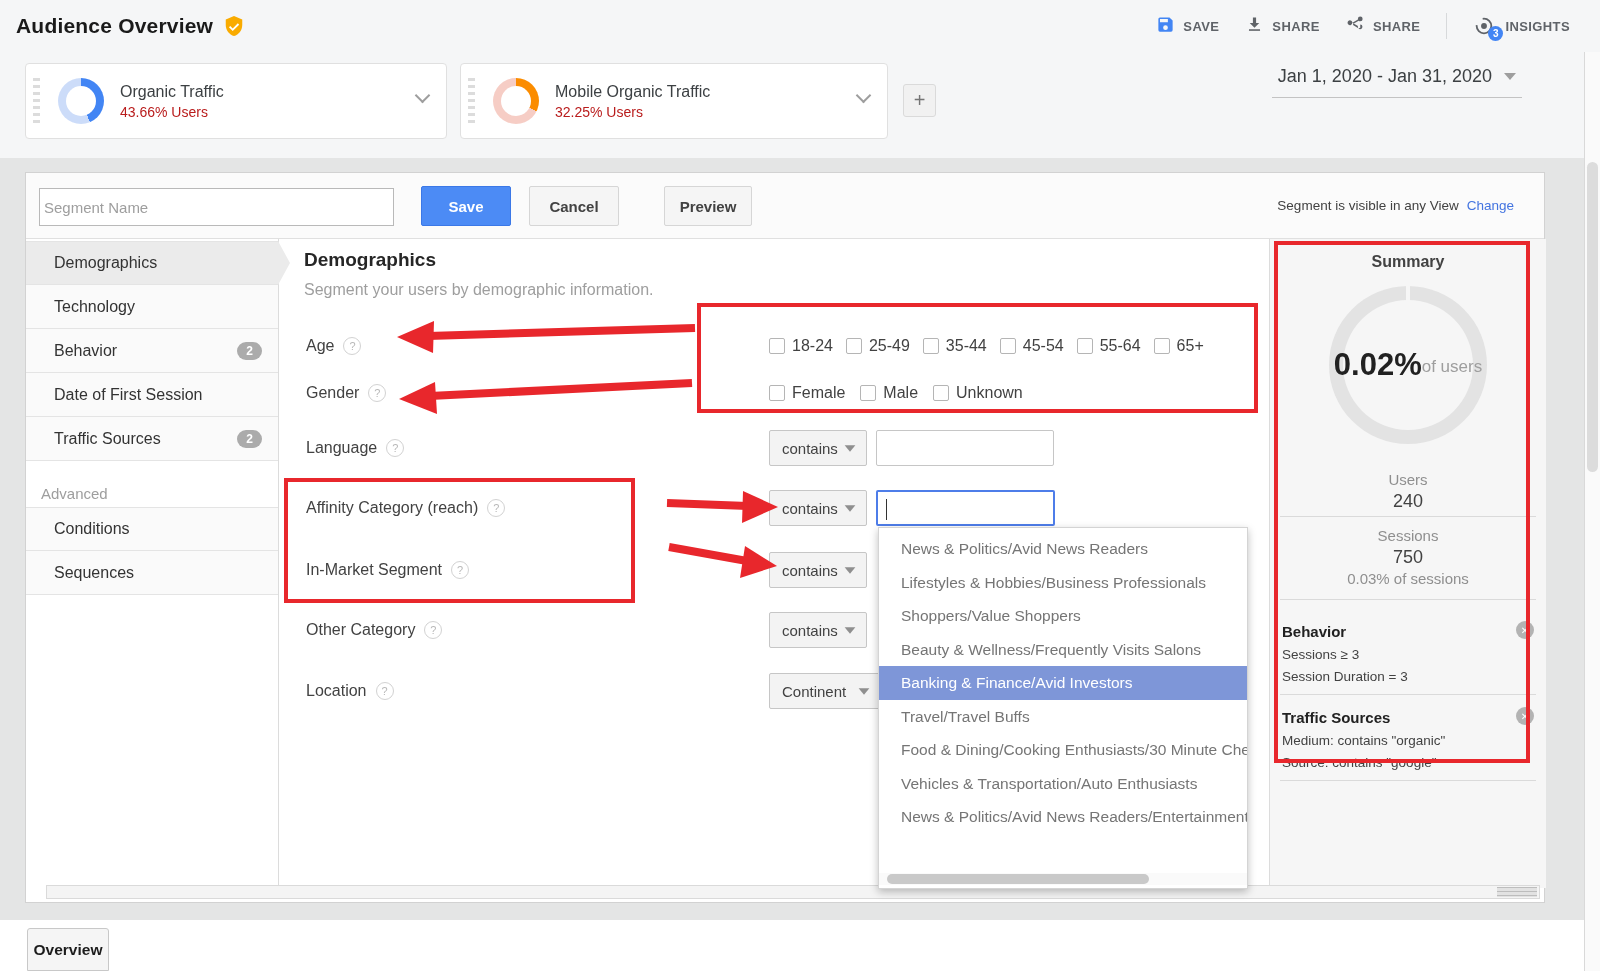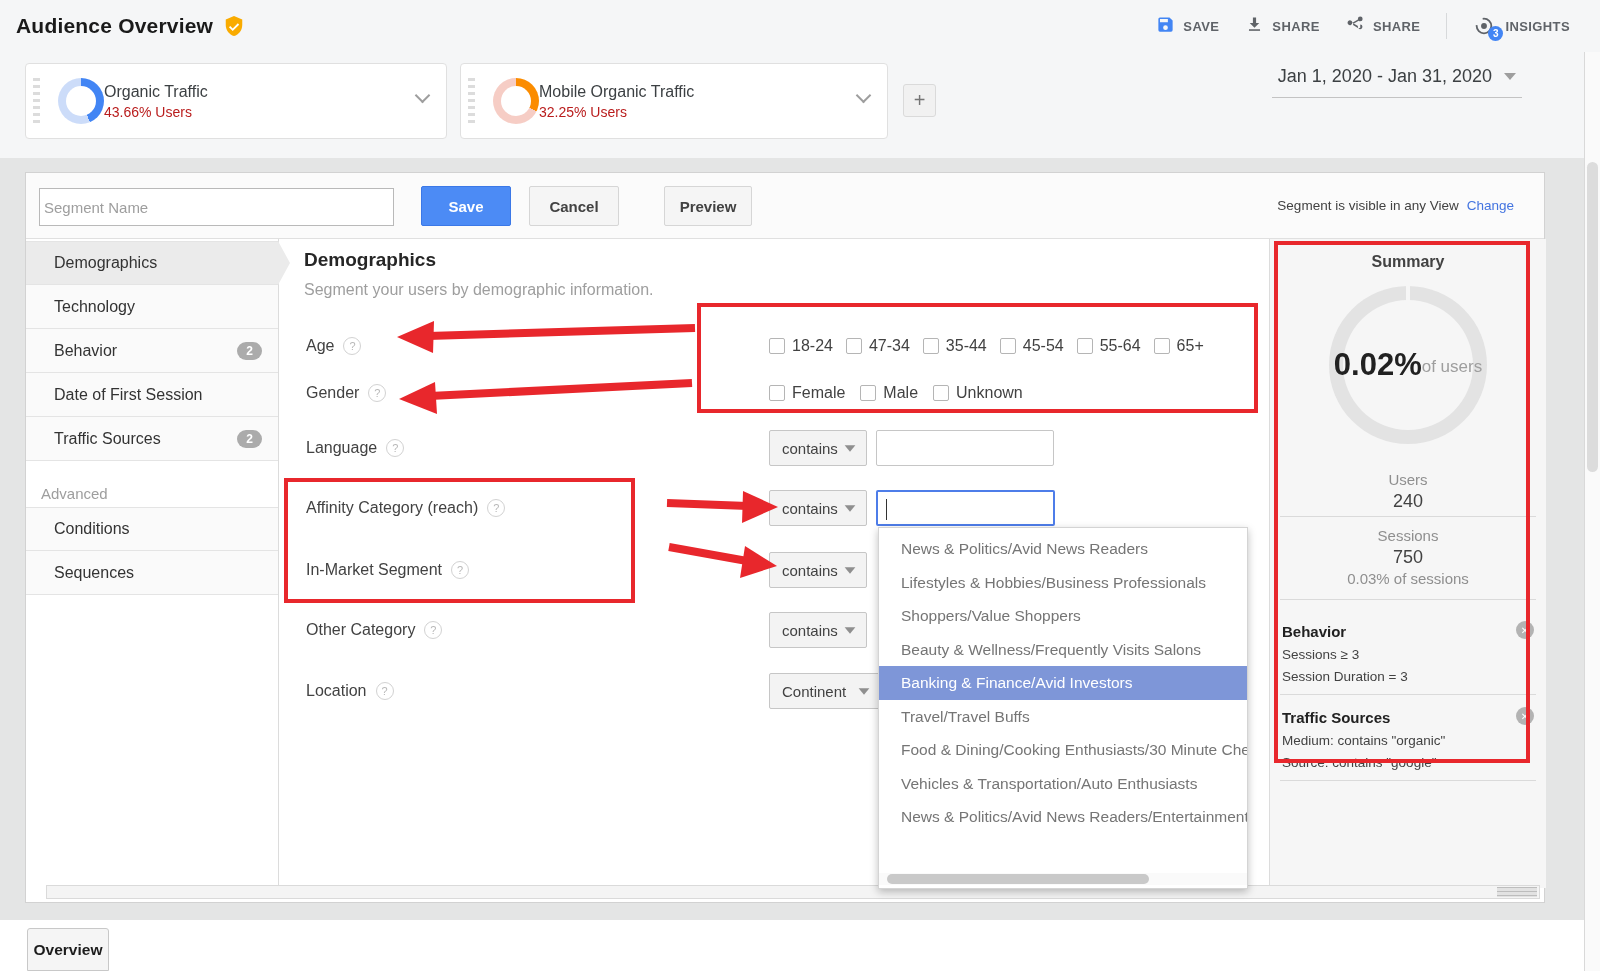--- a/index.html
+++ b/index.html
@@ -20,21 +20,21 @@
   
   .seg-card { position:absolute; top:63px; height:76px; background:#fff; border:1px solid #e0e0e0; border-radius:4px; display:flex; align-items:center; }
   .seg-card.c1 { left:25px; width:422px; }
   .seg-card.c2 { left:460px; width:428px; }
   .grip { position:absolute; left:7px; top:14px; bottom:14px; width:7px;
           background-image:repeating-linear-gradient(to bottom,#dcdcdc 0 3px,transparent 3px 7px); }
   .mini { position:relative; width:46px; height:46px; border-radius:50%; margin-left:32px; flex:0 0 auto; }
   .mini::after { content:''; position:absolute; left:8px; top:8px; width:30px; height:30px; border-radius:50%; background:#fff; }
   .mini.m1 { background:conic-gradient(#4285f4 0deg 157deg, #ccdcf9 157deg 360deg); }
   .mini.m2 { background:conic-gradient(#fb8c00 0deg 116deg, #f6cdc5 116deg 360deg); }
-  .seg-meta { margin-left:0; }
+  .seg-meta { margin-left:16px; }
   .seg-name { font-size:16px; color:#3c4043; }
   .seg-stat { font-size:14px; color:#b91c1c; margin-top:3px; }
   .chev { position:absolute; right:18px; top:26px; width:11px; height:11px; border-right:2px solid #9e9e9e; border-bottom:2px solid #9e9e9e; transform:rotate(45deg); }
   .add-seg { position:absolute; left:903px; top:84px; width:33px; height:33px; background:#f1f1f1; border:1px solid #dadada; border-radius:3px; font-size:20px; color:#757575; display:flex; align-items:center; justify-content:center; cursor:pointer; }
   .daterange { position:absolute; right:78px; top:64px; display:flex; align-items:center; gap:12px; border-bottom:1px solid #c3c3c3; padding:2px 6px 10px; }
   .daterange .dtext { font-size:18px; color:#3c4043; }
   .tri-down { width:0; height:0; border-left:6px solid transparent; border-right:6px solid transparent; border-top:7px solid #9e9e9e; }
 
   
   .panel { position:absolute; left:25px; top:172px; width:1520px; height:731px; background:#fff; border:1px solid #d2d2d2; }
@@ -236,21 +236,21 @@
       <span>Age</span>
       <span class="help">?</span>
     </div>
     <div class="cb-row" style="left:743px;top:163px">
       <label class="cb">
           <span class="box"></span>
           <span class="lbl">18-24</span>
         </label>
       <label class="cb">
           <span class="box"></span>
-          <span class="lbl">47-34</span>
+          <span class="lbl">25-49</span>
         </label>
       <label class="cb">
           <span class="box"></span>
           <span class="lbl">35-44</span>
         </label>
       <label class="cb">
           <span class="box"></span>
           <span class="lbl">45-54</span>
         </label>
       <label class="cb">

